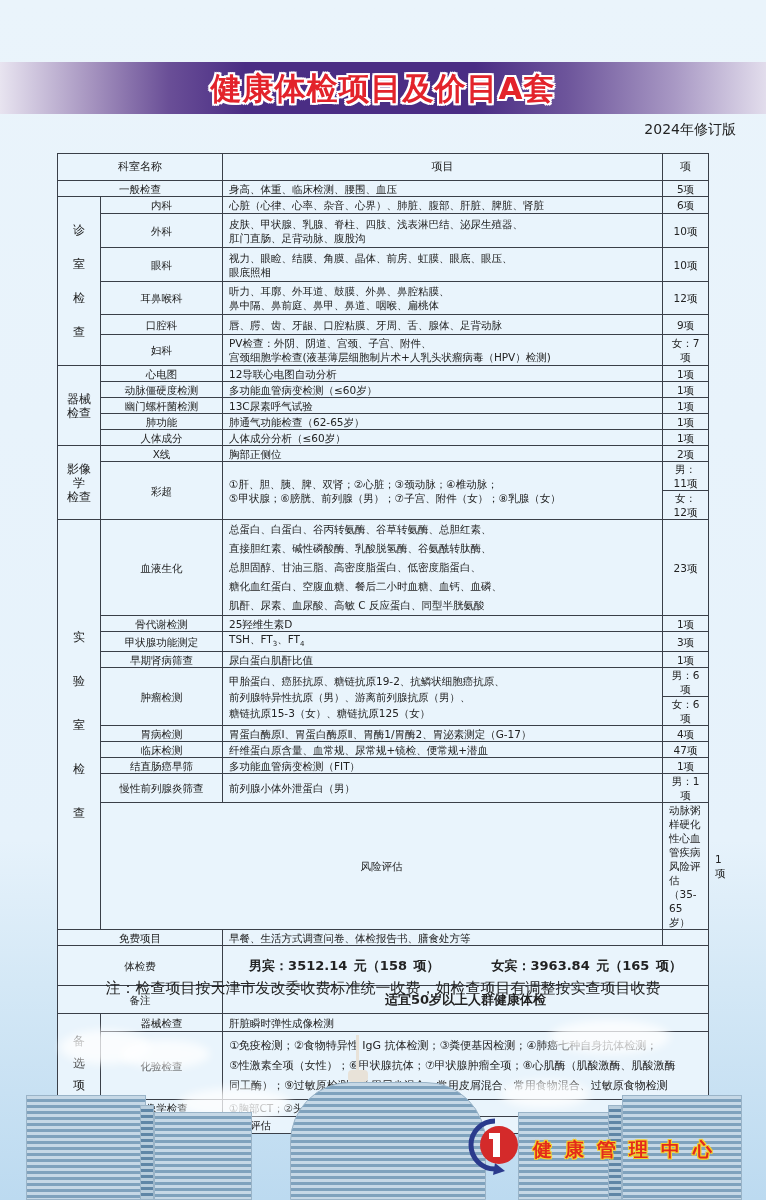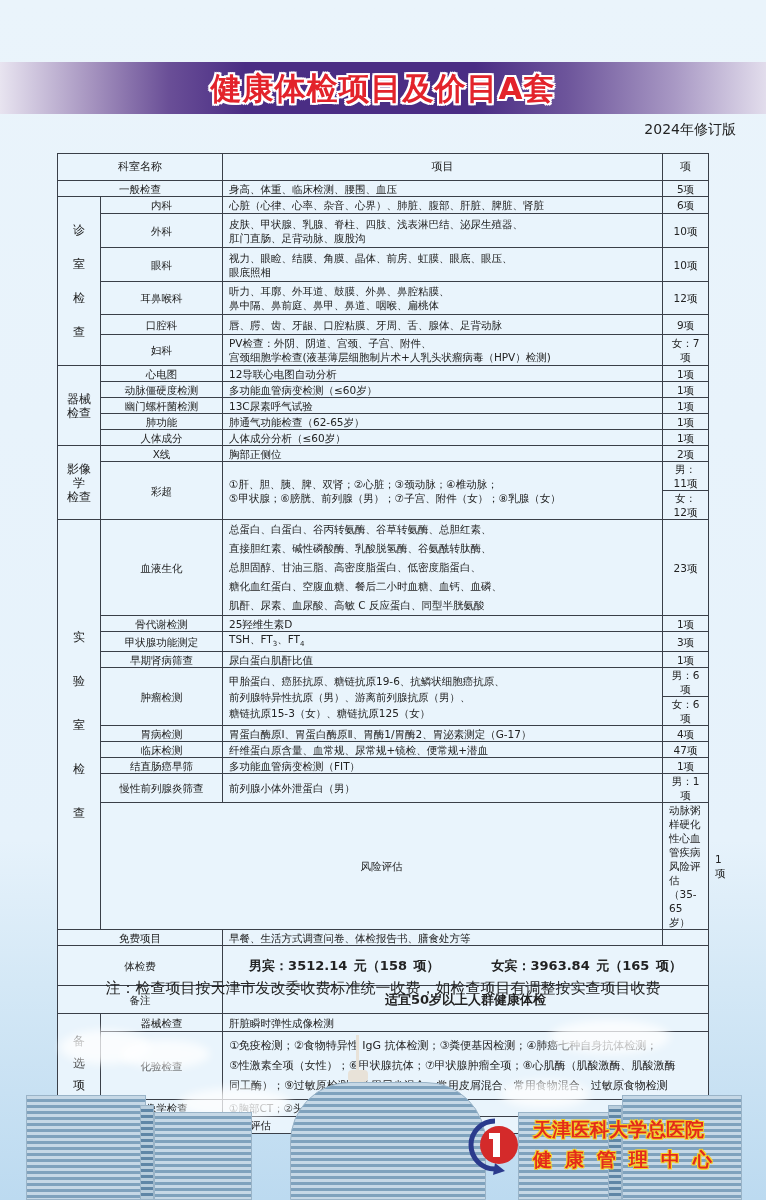--- a/index.html
+++ b/index.html
@@ -57,21 +57,21 @@
       border: 1px solid #9ab4c8; }
     .bldg.dark { background: repeating-linear-gradient(180deg, #b8cddc 0 3px, #5f86a6 3px 6px); }
     .spire { position: absolute; background: #e8e2d8; }
     .logo { position: absolute; left: 465px; top: 1115px; width: 60px; height: 60px; }
     .brand { position: absolute; left: 533px; top: 1117px; width: 200px; }
     .brand div {
       font-weight: bold; color: #e32b1b;
       text-shadow: -1px -1px 0 #f5d22b, 1px -1px 0 #f5d22b, -1px 1px 0 #f5d22b, 1px 1px 0 #f5d22b;
     }
     .brand .l1 { font-size: 19px; letter-spacing: 0px; }
-    .brand .l2 { font-size: 19px; letter-spacing: 13px; margin-top: 4px; }
+    .brand .l2 { font-size: 19px; letter-spacing: 13px; margin-top: 20px; }
   </style>
 </head>
 <body>
 
 <div class="title-band"></div>
 <h1 class="title-text">健康体检项目及价目A套</h1>
 <div class="edition">2024年修订版</div>
 
 <table class="exam">
   <colgroup>
@@ -210,21 +210,21 @@
     <td><span>TSH、FT</span><sub style="font-size:7px">3</sub><span>、FT</span><sub style="font-size:7px">4</sub></td>
     <td class="c">3项</td>
   </tr>
   <tr style="height:16px">
     <td class="c">早期肾病筛查</td>
     <td>尿白蛋白肌酐比值</td>
     <td class="c">1项</td>
   </tr>
   <tr style="height:26px">
     <td class="c" rowspan="2">肿瘤检测</td>
-    <td rowspan="2" style="white-space:pre-line;line-height:16px">甲胎蛋白、癌胚抗原、糖链抗原19-6、抗鳞状细胞癌抗原、
+    <td rowspan="2" style="white-space:pre-line;line-height:16px">甲胎蛋白、癌胚抗原、糖链抗原19-2、抗鳞状细胞癌抗原、
 前列腺特异性抗原（男）、游离前列腺抗原（男）、
 糖链抗原15-3（女）、糖链抗原125（女）</td>
     <td class="c">男：6项</td>
   </tr>
   <tr style="height:26px">
     <td class="c">女：6项</td>
   </tr>
   <tr style="height:16px">
     <td class="c">胃病检测</td>
     <td>胃蛋白酶原Ⅰ、胃蛋白酶原Ⅱ、胃酶1/胃酶2、胃泌素测定（G-17）</td>
@@ -315,15 +315,14 @@
 </div>
 
 <svg class="logo" viewBox="0 0 60 60">
   <path d="M30 6 A24 24 0 1 0 30 54" fill="none" stroke="#2a3a8c" stroke-width="5"></path>
   <polygon points="30,48 40,56 28,60" fill="#2a3a8c"></polygon>
   <circle cx="34" cy="30" r="19" fill="#d42a2a"></circle>
   <rect x="28" y="18" width="7" height="24" fill="#fff"></rect>
   <rect x="24" y="18" width="11" height="6" fill="#fff"></rect>
 </svg>
 <div class="brand">
-  <div class="l1">天津医科大学总医院</div>
   <div class="l2">健康管理中心</div>
 </div>
 
 </body></html>

